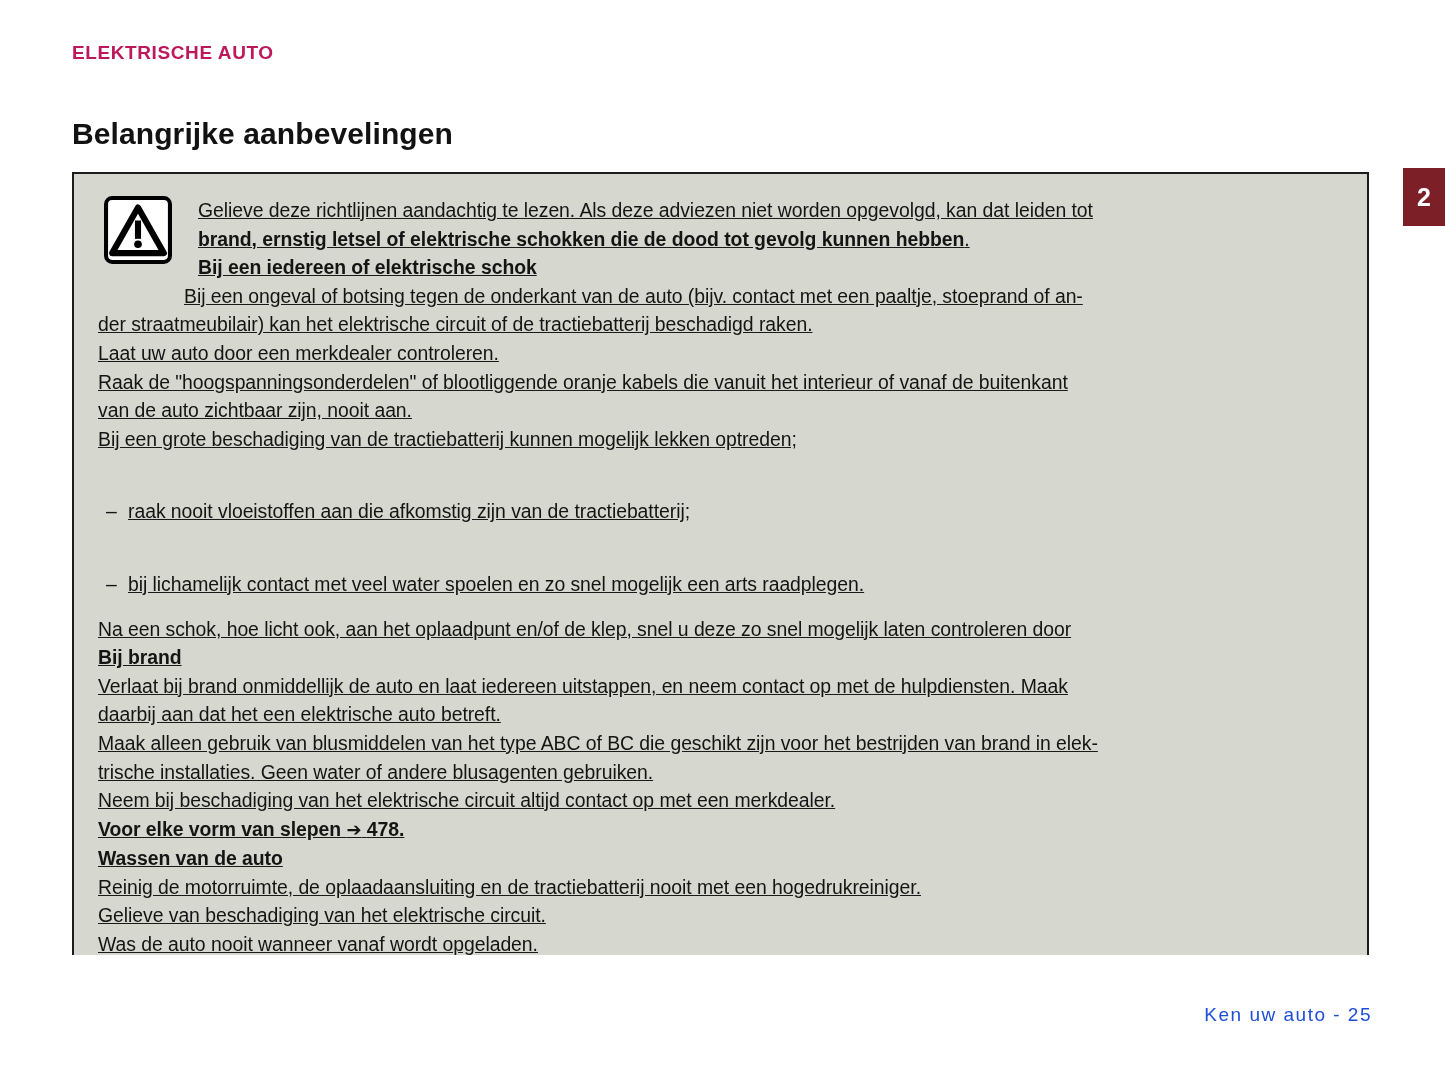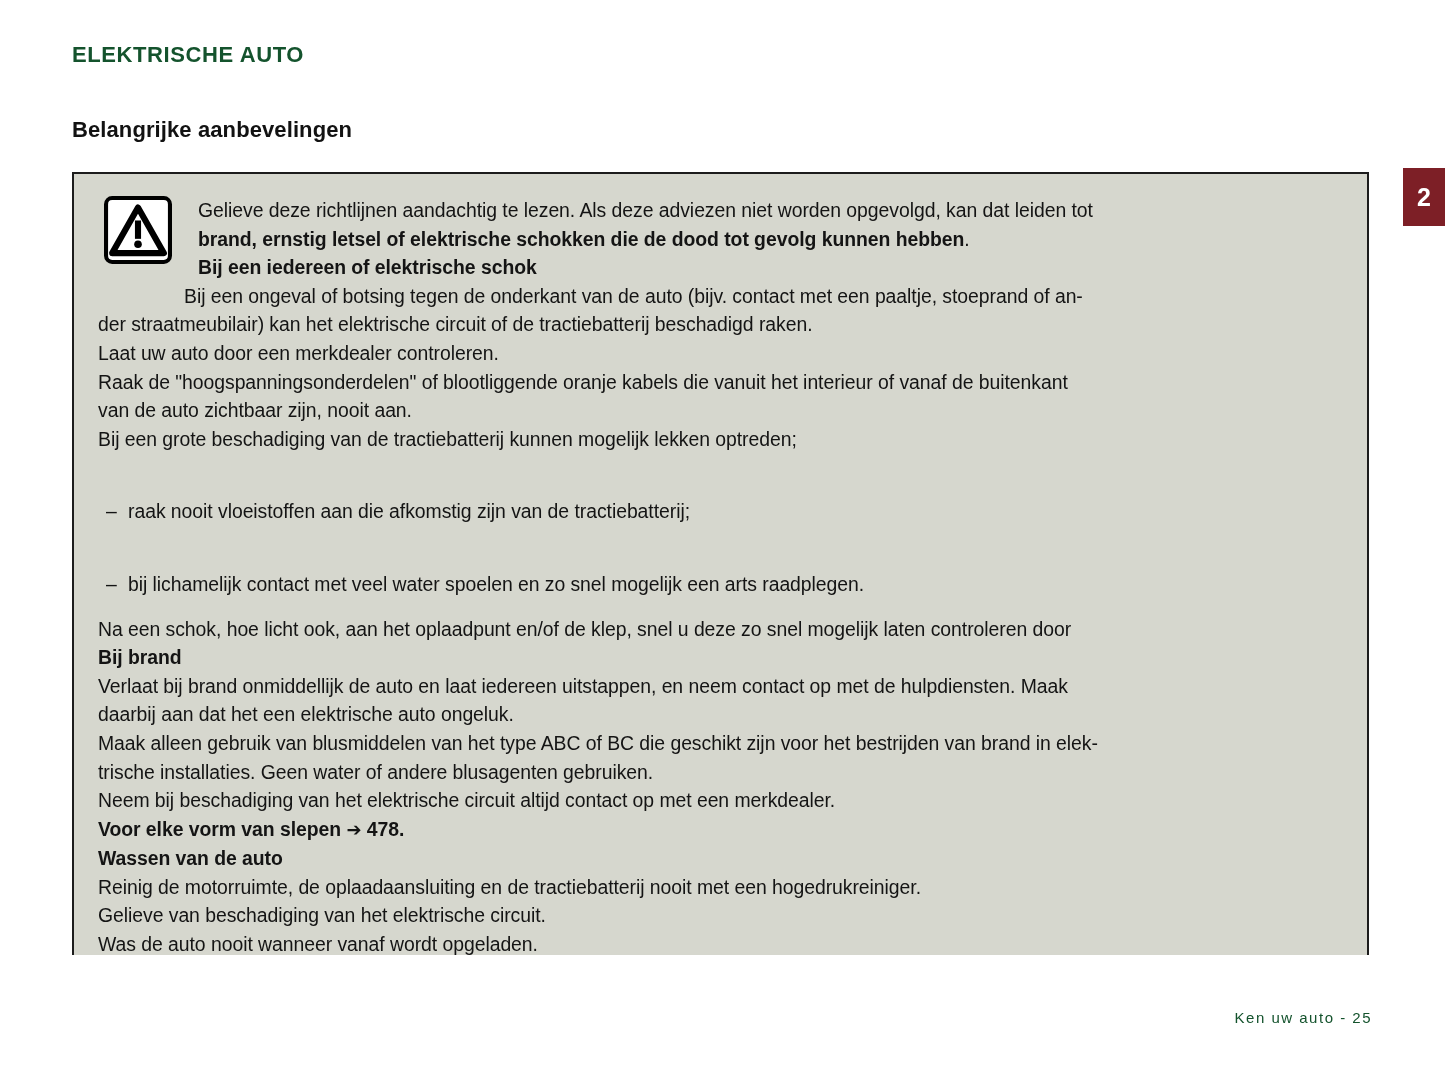--- a/index.html
+++ b/index.html
@@ -20,32 +20,32 @@
     position: absolute;
     inset: 0;
     background: #ffffff;
   }
 
   
   .chapter-title {
     position: absolute;
     left: 72px;
     top: 42px;
-    font-size: 22px;
+    font-size: 19px;
     font-weight: bold;
     letter-spacing: 0.6px;
-    color: #14532d;
+    color: #be185d;
     white-space: nowrap;
   }
 
   .section-title {
     position: absolute;
     left: 72px;
     top: 117px;
-    font-size: 22px;
+    font-size: 30px;
     font-weight: bold;
     letter-spacing: 0.1px;
     color: #121212;
     white-space: nowrap;
   }
 
   
   .chapter-tab {
     position: absolute;
     right: 0;
@@ -74,20 +74,21 @@
     border-bottom: none;
     box-sizing: border-box;
     overflow: hidden;
   }
 
   .warning-inner {
     position: relative;
     padding: 22px 32px 0 24px;
     box-sizing: border-box;
     height: 100%;
+    text-decoration: underline;
   }
 
   .warn-icon {
     position: absolute;
     left: 30px;
     top: 22px;
     width: 68px;
     height: 68px;
   }
 
@@ -128,23 +129,23 @@
     font-family: "DejaVu Sans", sans-serif;
     font-weight: bold;
     font-size: 18px;
   }
 
   
   .footer {
     position: absolute;
     right: 73px;
     bottom: 44px;
-    font-size: 15px;
+    font-size: 19px;
     letter-spacing: 1.5px;
-    color: #14532d;
+    color: #1d4ed8;
     white-space: nowrap;
   }
 </style>
 </head>
 <body>
 
 <div class="page">
 
   <div class="chapter-title">ELEKTRISCHE AUTO</div>
 
@@ -181,21 +182,21 @@
 
         <div class="bullets">
           <span class="bullet-line"><span class="dash">–</span><span>raak nooit vloeistoffen aan die afkomstig zijn van de tractiebatterij;</span></span>
           <span class="bullet-line"><span class="dash">–</span><span>bij lichamelijk contact met veel water spoelen en zo snel mogelijk een arts raadplegen.</span></span>
         </div>
 
         <span class="ln">Na een schok, hoe licht ook, aan het oplaadpunt en/of de klep, snel u deze zo snel mogelijk laten controleren door</span>
 
         <span class="ln b">Bij brand</span>
         <span class="ln">Verlaat bij brand onmiddellijk de auto en laat iedereen uitstappen, en neem contact op met de hulpdiensten. Maak</span>
-        <span class="ln">daarbij aan dat het een elektrische auto ongeluk.</span>
+        <span class="ln">daarbij aan dat het een elektrische auto betreft.</span>
         <span class="ln">Maak alleen gebruik van blusmiddelen van het type ABC of BC die geschikt zijn voor het bestrijden van brand in elek-</span>
         <span class="ln">trische installaties. Geen water of andere blusagenten gebruiken.</span>
         <span class="ln">Neem bij beschadiging van het elektrische circuit altijd contact op met een merkdealer.</span>
 
         <span class="ln"><span class="b">Voor elke vorm van slepen</span><span class="b">&nbsp;</span><span class="b arrow-glyph">➔</span><span class="b">&nbsp;</span><span class="b">478</span><span class="b">.</span></span>
 
         <span class="ln b">Wassen van de auto</span>
         <span class="ln">Reinig de motorruimte, de oplaadaansluiting en de tractiebatterij nooit met een hogedrukreiniger.</span>
         <span class="ln">Gelieve van beschadiging van het elektrische circuit.</span>
         <span class="ln">Was de auto nooit wanneer vanaf wordt opgeladen.</span>

